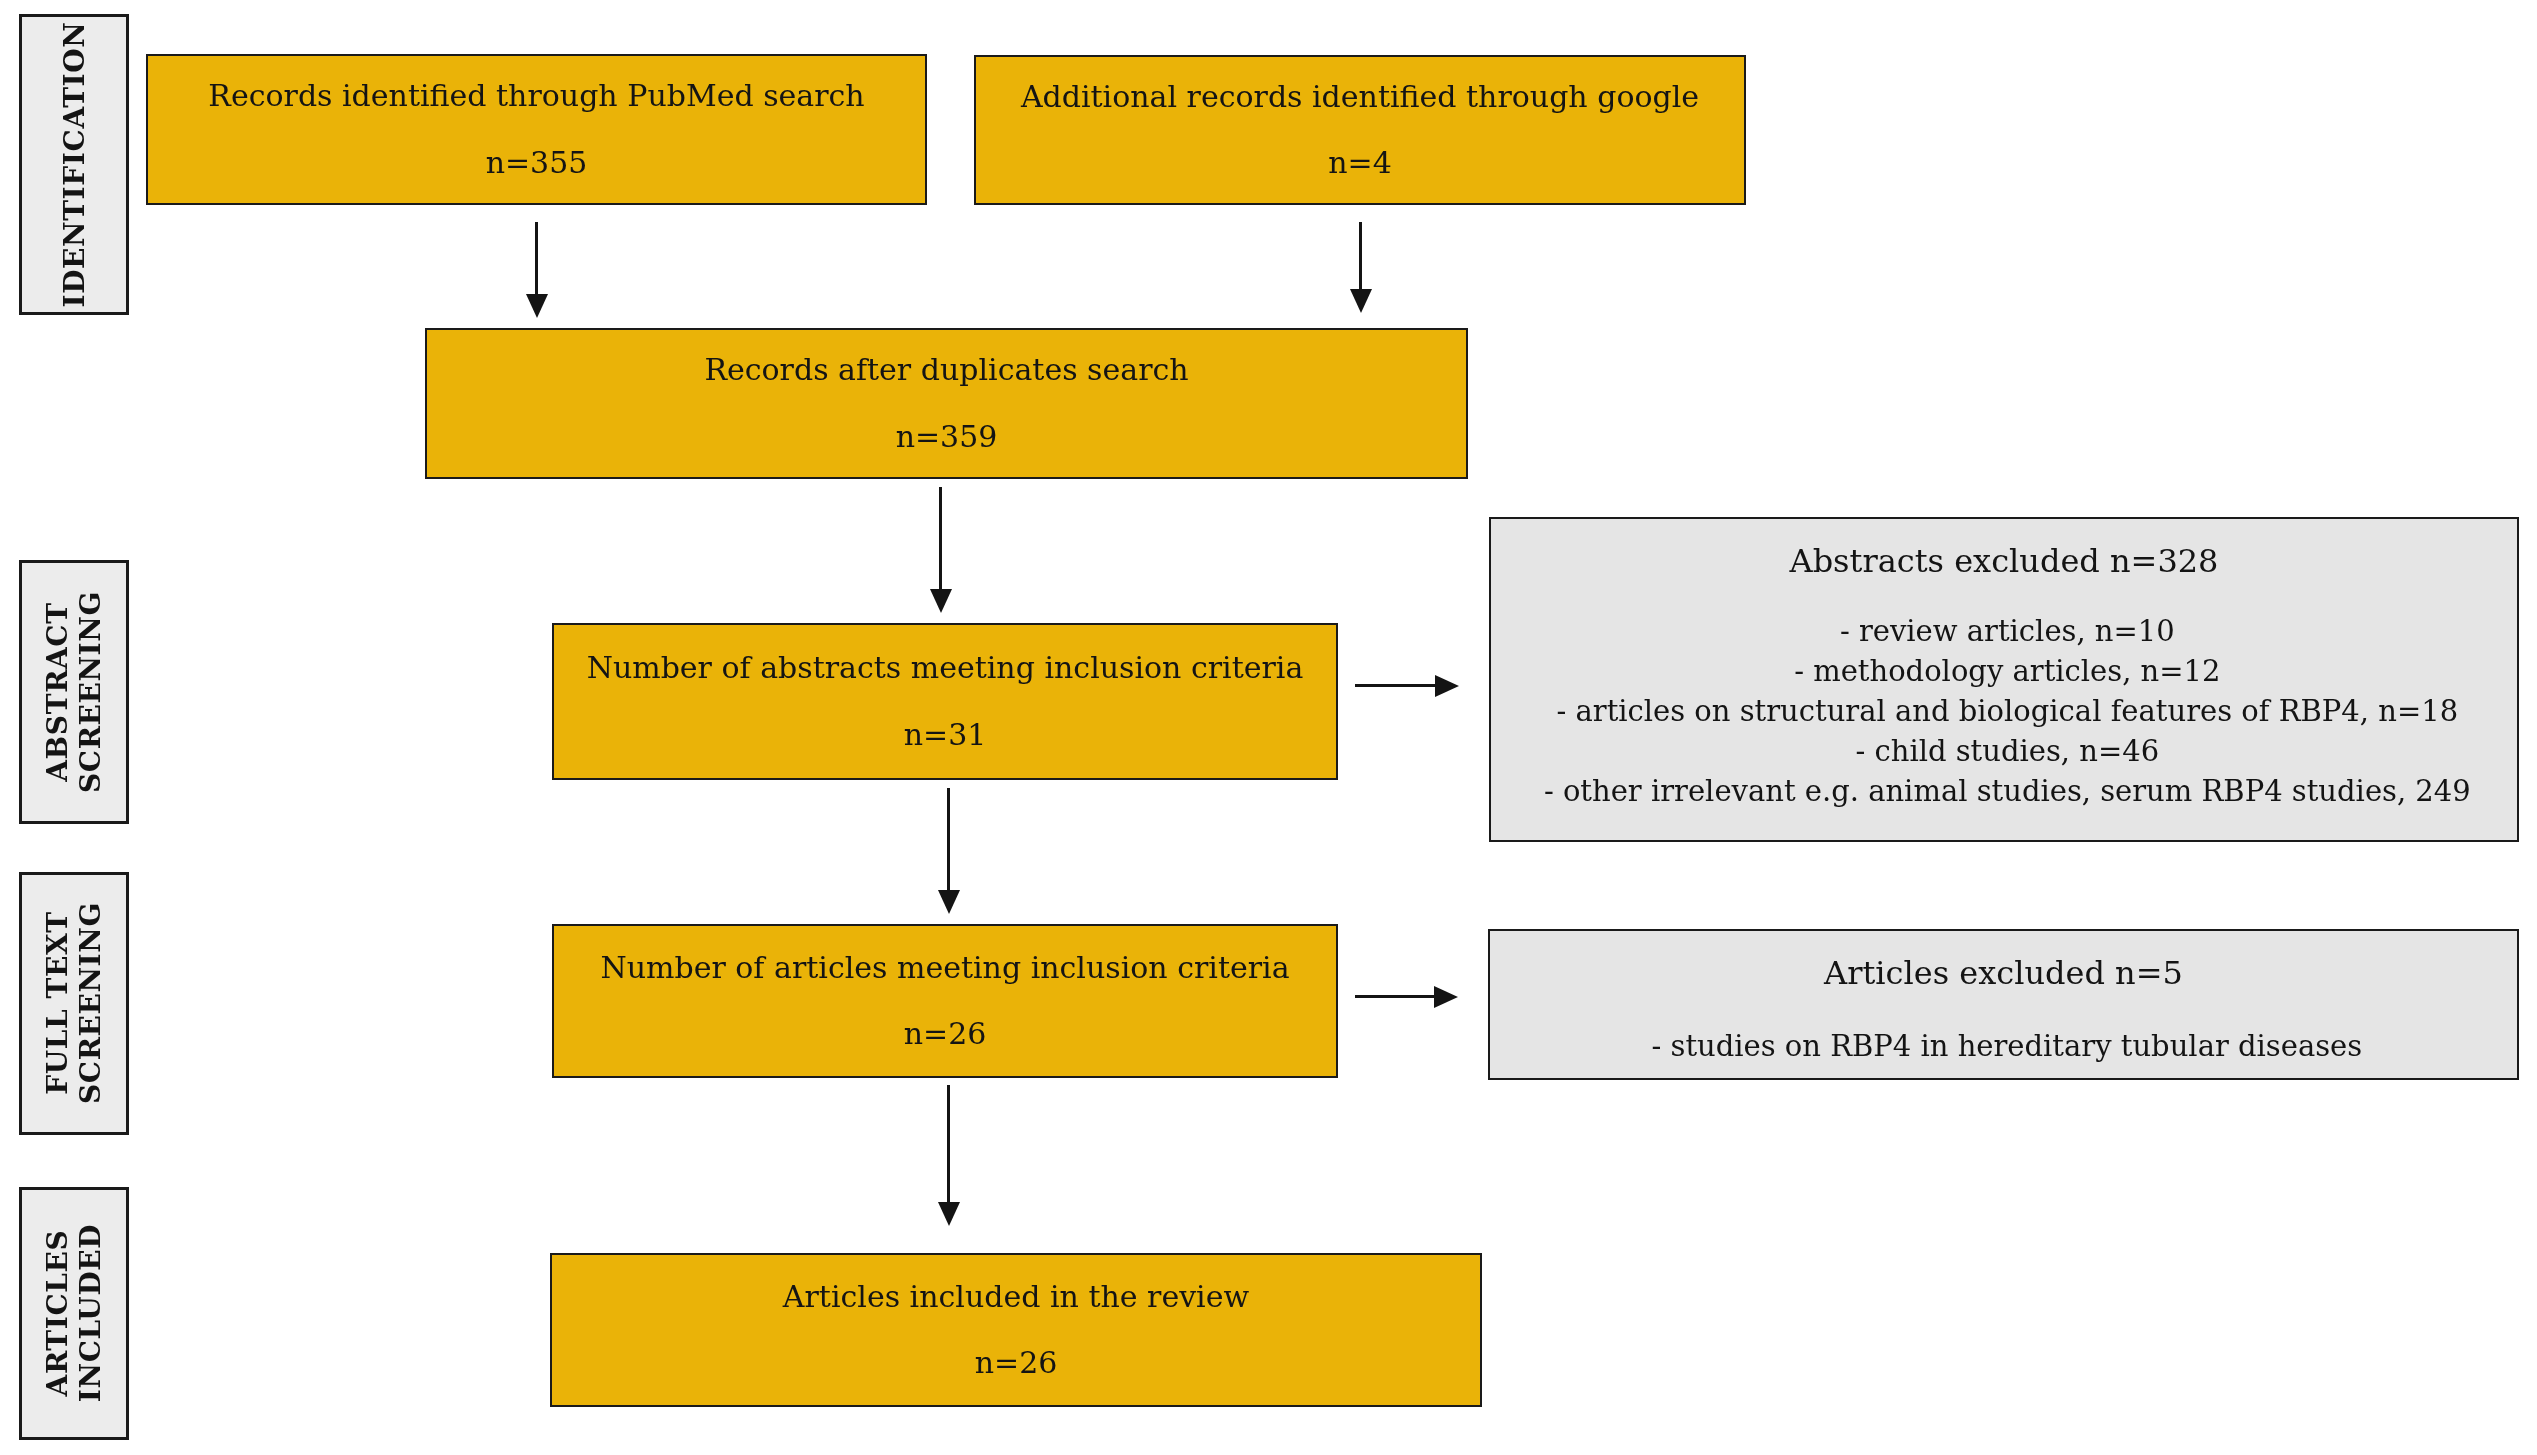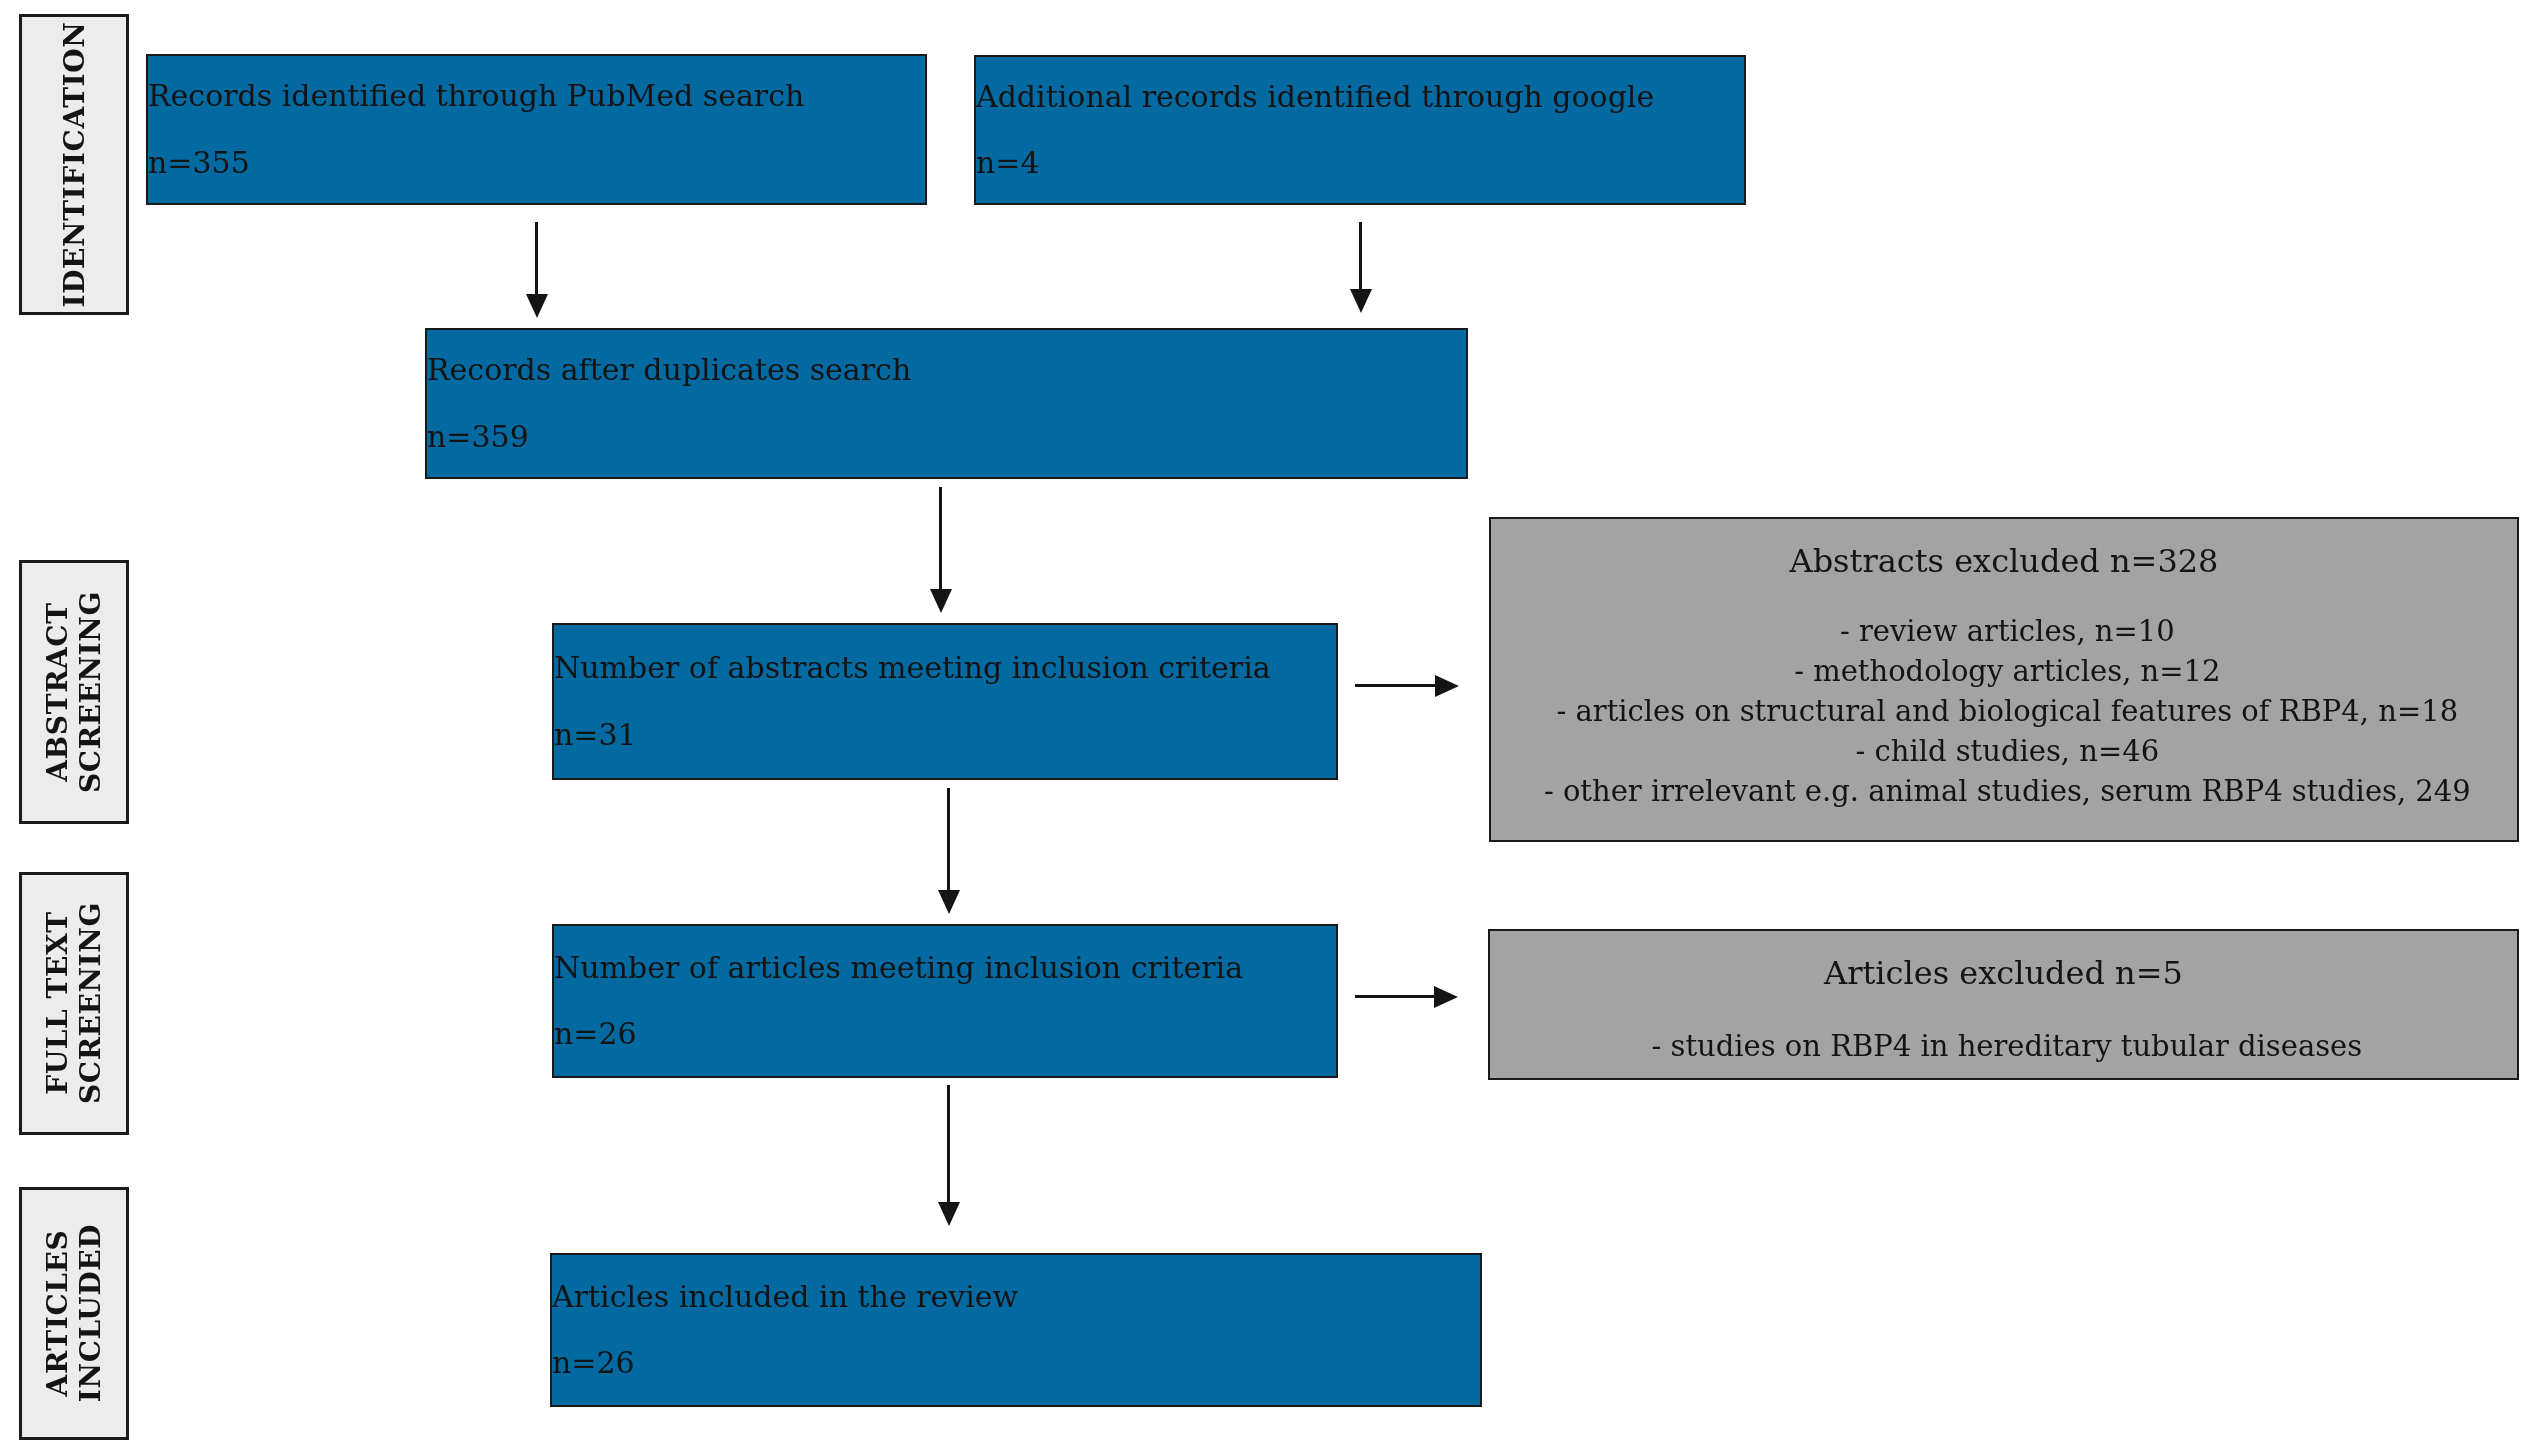--- a/index.html
+++ b/index.html
@@ -12,27 +12,27 @@
     position:absolute;left:19px;width:110px;background:#ececec;
     border:3.2px solid #1a1a1a;display:flex;align-items:center;justify-content:center;
     box-sizing:border-box;
   }
   .slabel{
     transform:rotate(-90deg);display:flex;flex-direction:column;align-items:center;
     font-weight:bold;font-size:28px;line-height:1.18;letter-spacing:0.6px;white-space:nowrap;
   }
   
   .fbox{
-    position:absolute;background:#0369a1;border:2.6px solid #1a1a1a;box-sizing:border-box;
-    display:flex;flex-direction:column;align-items:flex-start;justify-content:center;
+    position:absolute;background:#eab308;border:2.6px solid #1a1a1a;box-sizing:border-box;
+    display:flex;flex-direction:column;align-items:center;justify-content:center;
     text-align:center;row-gap:32px;font-size:30px;line-height:1.15;
   }
   
   .xbox{
-    position:absolute;background:#a3a3a3;border:2.6px solid #1a1a1a;box-sizing:border-box;
+    position:absolute;background:#e5e5e5;border:2.6px solid #1a1a1a;box-sizing:border-box;
   }
   .xtitle{text-align:center;margin-top:23px;font-size:32px;line-height:1.2;}
   .xitems{margin-top:31px;padding:0 15.4px 0 22px;text-align:center;font-size:29px;line-height:1.38;}
   .xbox.small .xitems{margin-top:34px;}
   
   .varrow{position:absolute;width:23px;display:flex;flex-direction:column;align-items:center;}
   .vline{width:2.6px;flex:1;background:#141414;}
   .vhead{width:0;height:0;border-left:11px solid transparent;border-right:11px solid transparent;border-top:24.4px solid #141414;}
   .harrow{position:absolute;height:23px;display:flex;align-items:center;}
   .hline{height:2.6px;flex:1;background:#141414;}

